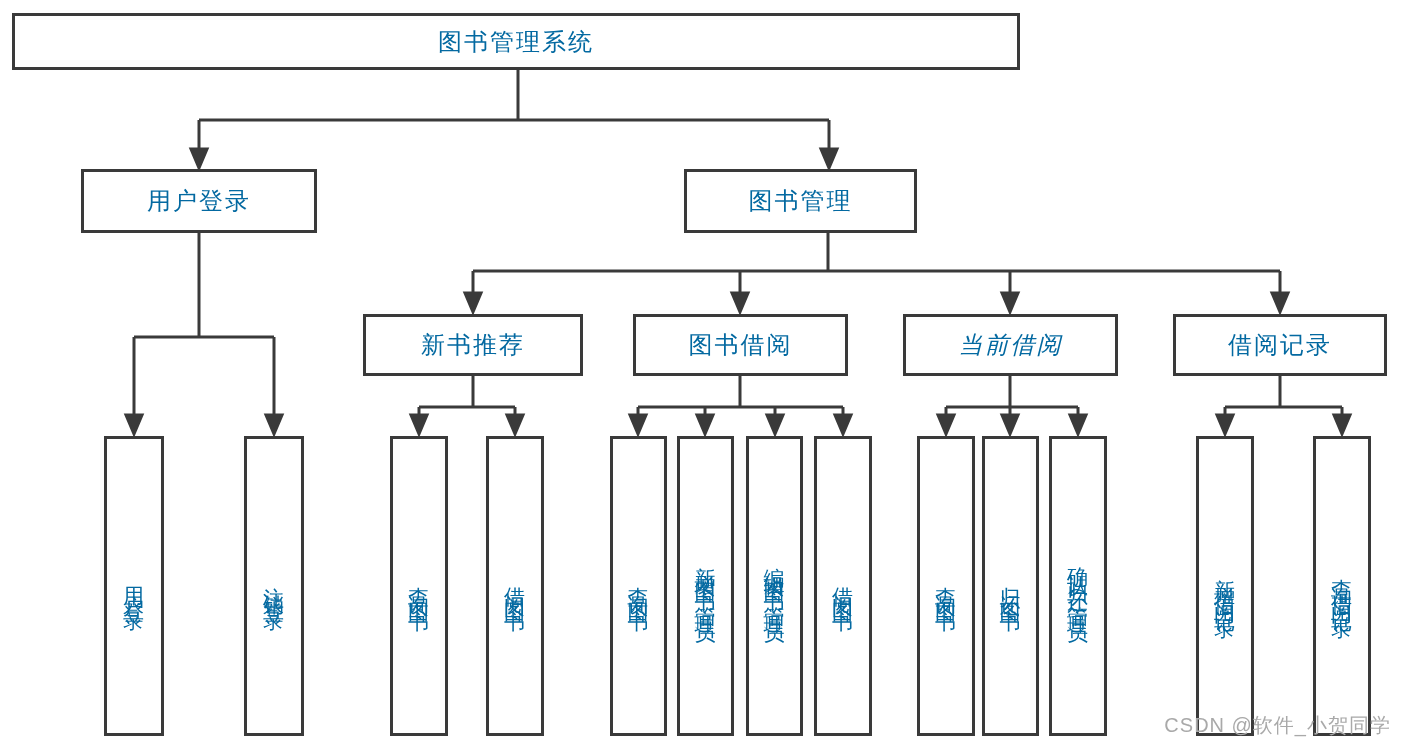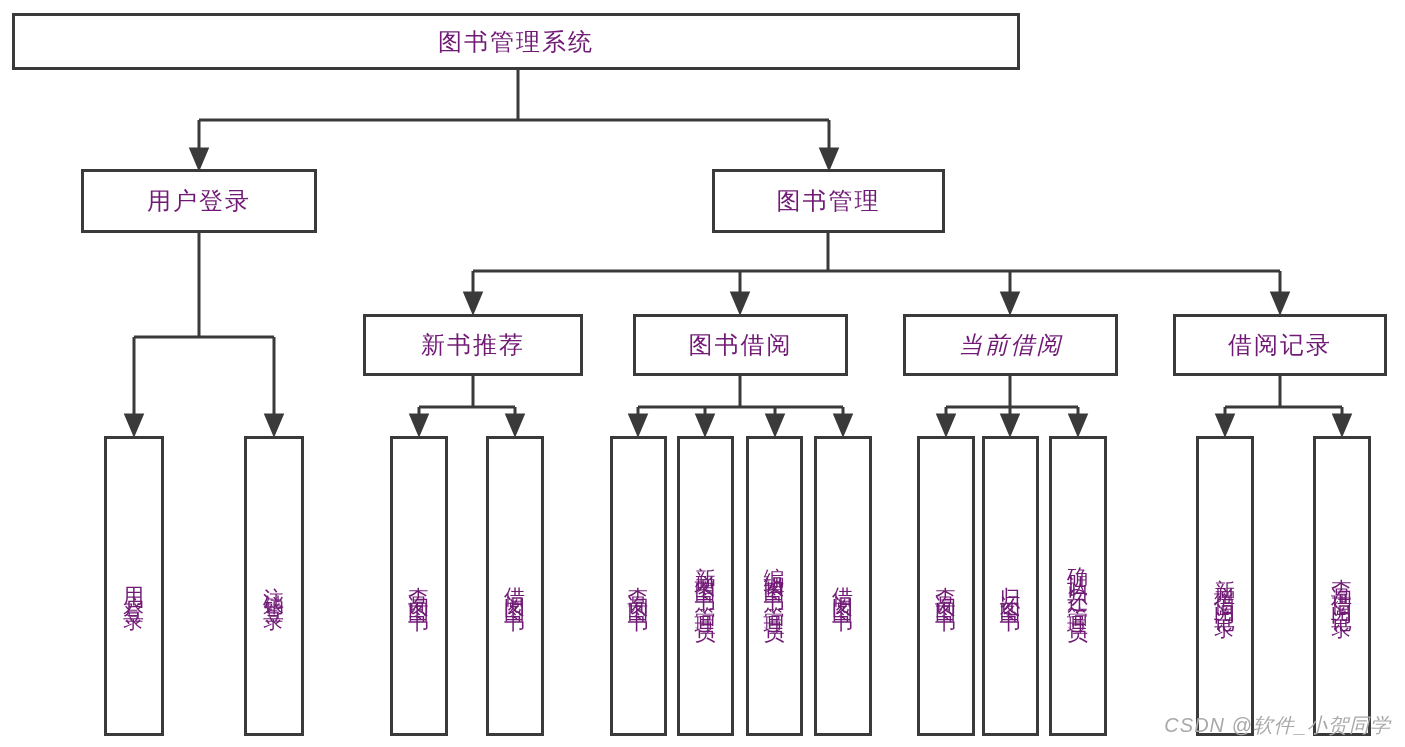--- a/index.html
+++ b/index.html
@@ -18,41 +18,41 @@
     z-index: 1;
   }
   .node {
     position: absolute;
     box-sizing: border-box;
     border: 3px solid #3a3a3a;
     background: #ffffff;
     display: flex;
     align-items: center;
     justify-content: center;
-    color: #701a75;
+    color: #0369a1;
     z-index: 2;
   }
   .h-node {
     font-size: 24px;
     letter-spacing: 2px;
     white-space: nowrap;
   }
   .leaf {
     top: 436px;
     height: 300px;
     writing-mode: vertical-rl;
     text-orientation: mixed;
     font-size: 21px;
     letter-spacing: 8px;
     line-height: 1;
   }
   
   .n-root          { left: 12px;   top: 13px;  width: 1008px; height: 57px; }
   .n-user-login    { left: 81px;   top: 169px; width: 236px;  height: 64px; }
-  .n-book-mgmt     { left: 712px;  top: 169px; width: 233px;  height: 64px; }
+  .n-book-mgmt     { left: 684px;  top: 169px; width: 233px;  height: 64px; }
   .n-new-book      { left: 363px;  top: 314px; width: 220px;  height: 62px; }
   .n-book-borrow   { left: 633px;  top: 314px; width: 215px;  height: 62px; }
   .n-current-borrow{ left: 903px;  top: 314px; width: 215px;  height: 62px; font-style: italic; }
   .n-borrow-record { left: 1173px; top: 314px; width: 214px;  height: 62px; }
   .n-leaf-user-login { left: 104px;  width: 60px; }
   .n-leaf-logout     { left: 244px;  width: 60px; }
   .n-leaf-nb-query   { left: 390px;  width: 58px; }
   .n-leaf-nb-borrow  { left: 486px;  width: 58px; }
   .n-leaf-bb-query   { left: 610px;  width: 57px; }
   .n-leaf-bb-add     { left: 677px;  width: 57px; }
@@ -65,21 +65,20 @@
   .n-leaf-br-query   { left: 1313px; width: 58px; }
   .watermark {
     position: absolute;
     right: 14px;
     bottom: 8px;
     font-size: 20px;
     color: #a9a9a9;
     z-index: 5;
     white-space: nowrap;
     letter-spacing: 1px;
-    font-style: italic;
   }
 </style>
 </head>
 <body>
 
 <div class="canvas">
 
   <svg class="lines" viewBox="0 0 1405 747" xmlns="http://www.w3.org/2000/svg">
 
     <g stroke="#3a3a3a" stroke-width="3" fill="#3a3a3a">

